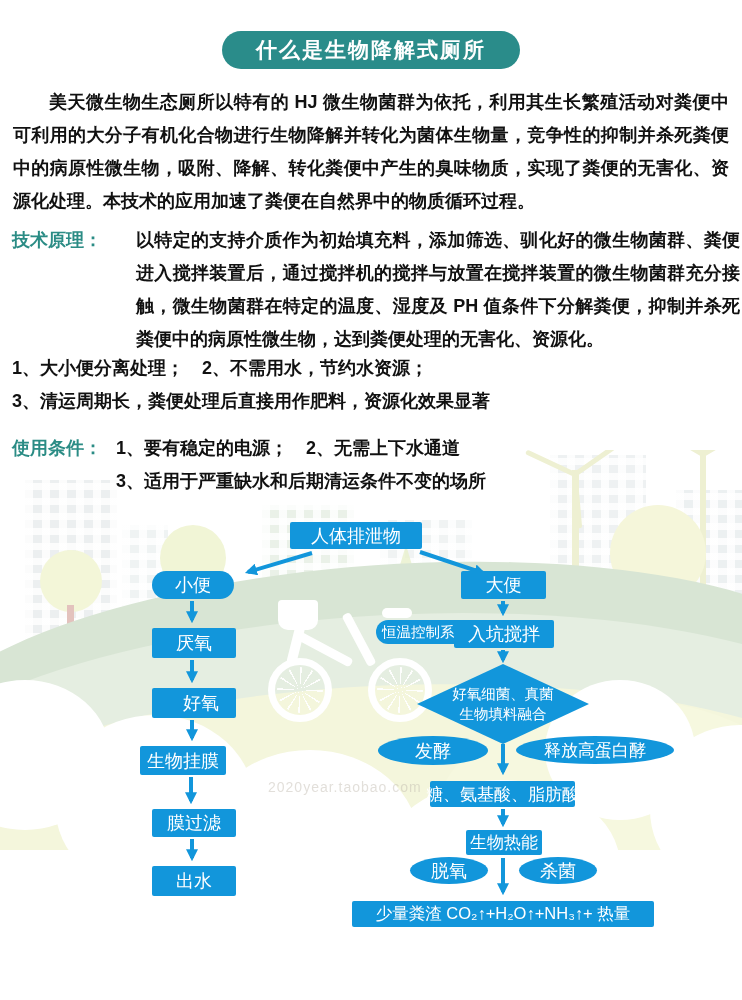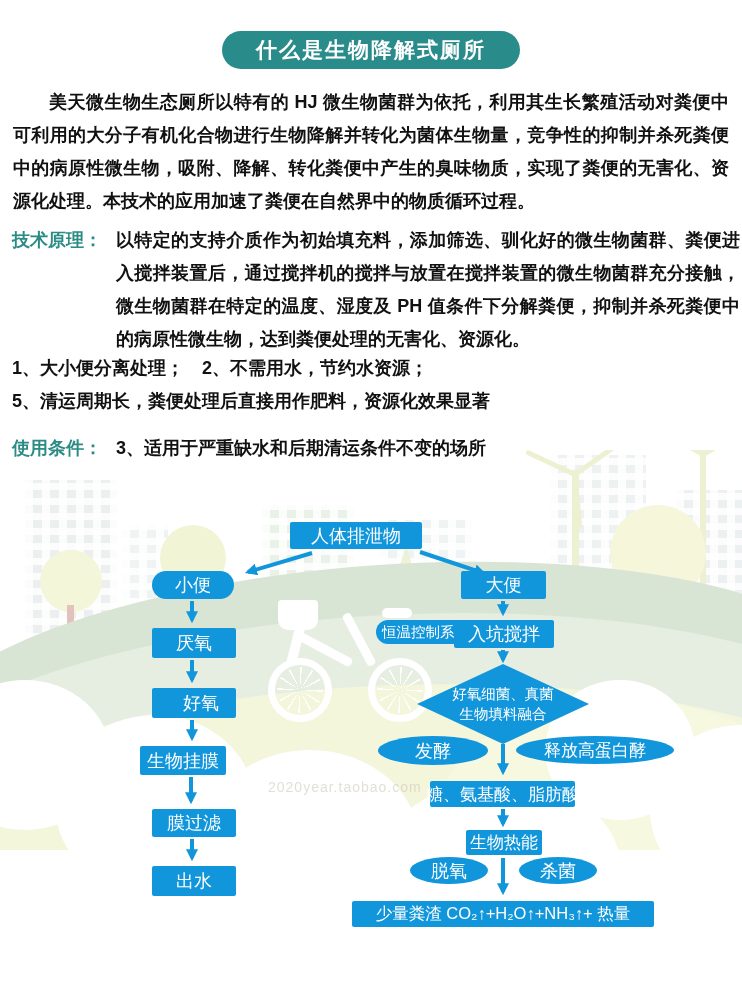--- a/index.html
+++ b/index.html
@@ -23,21 +23,21 @@
     font-size:18px; line-height:33px; font-weight:600;
     text-align:justify; text-indent:2em; z-index:20;
   }
   .section { position:absolute; left:12px; width:728px; display:flex; z-index:20; }
   .section-label {
     flex:0 0 104px; font-size:18px; line-height:33px; font-weight:bold;
     color:var(--label-green,#2b8c85); white-space:nowrap;
   }
   .section-content { flex:1; font-size:18px; line-height:33px; font-weight:600; text-align:justify; }
   .section-content .line { text-align:left; }
-  .sec-principle { top:224px; }
+  .sec-principle { top:224px;gap:20px; }
   .sec-features  { top:352px; }
   .sec-conditions{ top:432px; }
   
   .bg { position:absolute; left:0; top:450px; width:742px; height:500px; overflow:hidden; z-index:1; }
   .bldg { position:absolute; opacity:.85;
     background-image:
       repeating-linear-gradient(0deg, rgba(255,255,255,.85) 0 7px, rgba(0,0,0,0) 7px 15px),
       repeating-linear-gradient(90deg, rgba(255,255,255,.85) 0 8px, rgba(0,0,0,0) 8px 17px);
   }
   .hill { position:absolute; border-radius:50%; }
@@ -129,27 +129,28 @@
 <div class="section sec-principle">
   <div class="section-label">技术原理：</div>
   <div class="section-content">
     <div>以特定的支持介质作为初始填充料，添加筛选、驯化好的微生物菌群、粪便进入搅拌装置后，通过搅拌机的搅拌与放置在搅拌装置的微生物菌群充分接触，微生物菌群在特定的温度、湿度及 PH 值条件下分解粪便，抑制并杀死粪便中的病原性微生物，达到粪便处理的无害化、资源化。</div>
   </div>
 </div>
 
 <div class="section sec-features">
   <div class="section-content">
     <div class="line">1、大小便分离处理；　2、不需用水，节约水资源；</div>
-    <div class="line">5、清运周期长，粪便处理后直接用作肥料，资源化效果显著</div>
+    <div class="line">3、清运周期长，粪便处理后直接用作肥料，资源化效果显著</div>
   </div>
 </div>
 
 <div class="section sec-conditions">
   <div class="section-label">使用条件：</div>
   <div class="section-content">
+    <div class="line">1、要有稳定的电源；　2、无需上下水通道</div>
     <div class="line">3、适用于严重缺水和后期清运条件不变的场所</div>
   </div>
 </div>
 
 <svg class="flow-arrows" width="742" height="1000" viewBox="0 0 742 1000">
   <defs>
     <marker id="ah" markerWidth="3" markerHeight="3" refX="2.2" refY="1.5" orient="auto">
       <path d="M0,0 L3,1.5 L0,3 Z" fill="#1296db"></path>
     </marker>
   </defs>

